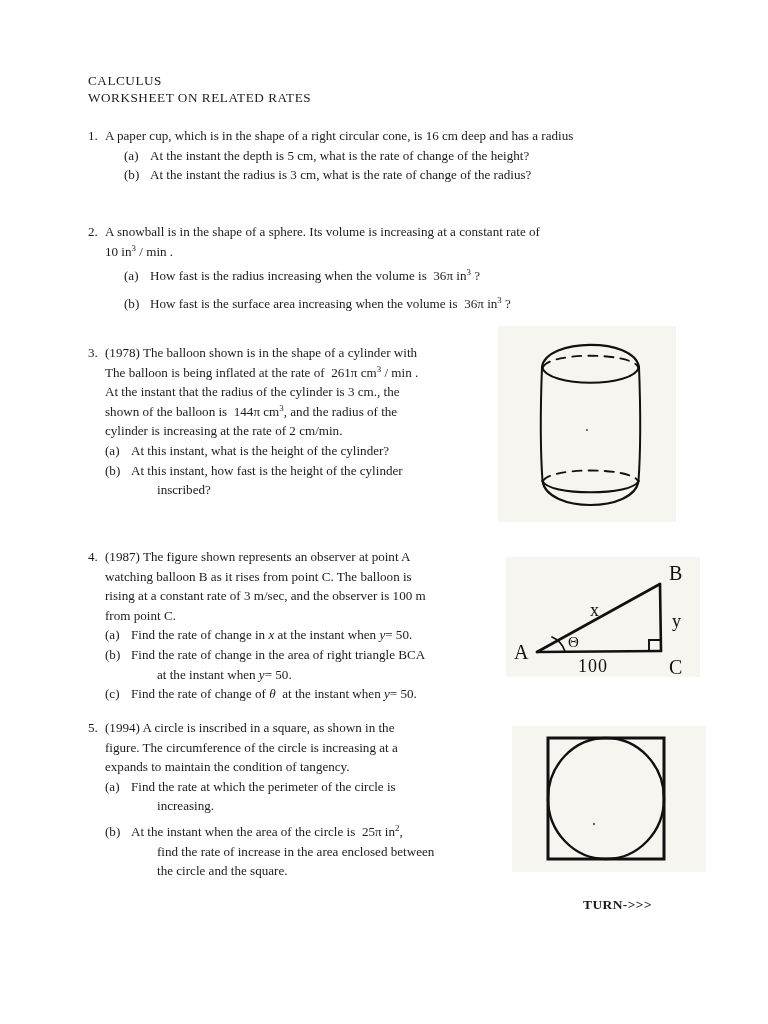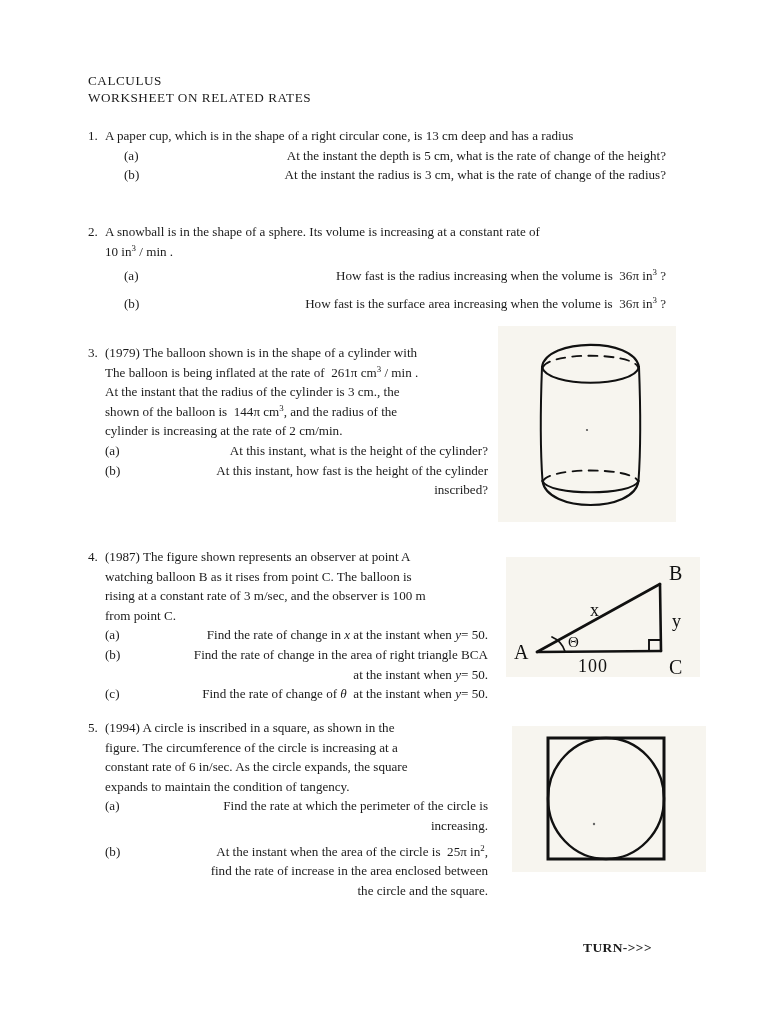--- a/index.html
+++ b/index.html
@@ -56,21 +56,21 @@
 
   .sub {
     display: flex;
     align-items: baseline;
     margin-left: 19px;
   }
   .sublab {
     width: 26px;
     flex: 0 0 26px;
   }
-  .subbody { flex: 1 1 auto; text-align: right; }
+  .subbody { flex: 1 1 auto; }
 
   .nw { white-space: nowrap; }
   sup { font-size: 0.68em; vertical-align: super; line-height: 0; }
   .ital { font-style: italic; }
 
   
   .figpanel {
     position: absolute;
     background: #f7f5ef;
   }
@@ -92,21 +92,21 @@
 <div class="page">
 
   <div class="doc-heading">
     <div>CALCULUS</div>
     <div>WORKSHEET ON RELATED RATES</div>
   </div>
 
   <div class="problem" style="left:88px; top:122px; width:578px;">
     <div class="prow">
       <span class="pnum">1.</span>
-      <span class="pbody">A paper cup, which is in the shape of a right circular cone, is 13 cm deep and has a radius</span>
+      <span class="pbody">A paper cup, which is in the shape of a right circular cone, is 16 cm deep and has a radius</span>
     </div>
     <div class="prow">
       <span class="pnum"></span>
       <span class="pbody">
         <div class="sub">
           <span class="sublab">(a)</span>
           <span class="subbody">At the instant the depth is 5 cm, what is the rate of change of the height?</span>
         </div>
         <div class="sub">
           <span class="sublab">(b)</span>
@@ -137,21 +137,21 @@
           <span class="subbody"><span>How fast is the surface area increasing when the volume is</span>&nbsp;&nbsp;<span class="nw"><span>36π in</span><sup>3</sup> <span>?</span></span></span>
         </div>
       </span>
     </div>
   </div>
 
   <div class="problem" style="left:88px; top:339px; width:400px;">
     <div class="prow">
       <span class="pnum">3.</span>
       <span class="pbody">
-        <div>(1979)  The balloon shown is in the shape of a cylinder with</div>
+        <div>(1978)  The balloon shown is in the shape of a cylinder with</div>
         <div><span>The balloon is being inflated at the rate of</span>&nbsp;&nbsp;<span class="nw"><span>261π cm</span><sup>3</sup> <span>/ min .</span></span></div>
         <div>At the instant that the radius of the cylinder is 3 cm., the</div>
         <div><span>shown of the balloon is</span>&nbsp;&nbsp;<span class="nw"><span>144π cm</span><sup>3</sup></span><span>,  and the radius of the</span></div>
         <div>cylinder is increasing at the rate of 2 cm/min.</div>
         <div class="sub" style="margin-left:0;">
           <span class="sublab">(a)</span>
           <span class="subbody">At this instant, what is the height of the cylinder?</span>
         </div>
         <div class="sub" style="margin-left:0;">
           <span class="sublab">(b)</span>
@@ -236,21 +236,20 @@
       <text x="72" y="115" font-family="'Liberation Serif', serif" font-size="18" fill="#111" letter-spacing="1">100</text>
     </svg>
   </div>
 
   <div class="problem" style="left:88px; top:714px; width:400px;">
     <div class="prow">
       <span class="pnum">5.</span>
       <span class="pbody">
         <div>(1994)  A circle is inscribed in a square, as shown in the</div>
         <div>figure.  The circumference of the circle is increasing at a</div>
-        <div>constant rate of 6 in/sec.  As the circle expands, the square</div>
         <div>expands to maintain the condition of tangency.</div>
         <div class="sub" style="margin-left:0;">
           <span class="sublab">(a)</span>
           <span class="subbody">
             <span>Find the rate at which the perimeter of the circle is</span>
             <div style="margin-left:26px;">increasing.</div>
           </span>
         </div>
         <div class="sub" style="margin-left:0; margin-top:6px;">
           <span class="sublab">(b)</span>
@@ -265,15 +264,15 @@
   </div>
 
   <div class="figpanel" style="left:512px; top:722px; width:194px; height:146px;">
     <svg width="194" height="146" viewBox="0 0 194 146">
       <rect x="36" y="12" width="116" height="121" fill="none" stroke="#111" stroke-width="3"></rect>
       <ellipse cx="94" cy="72.5" rx="58" ry="60.5" fill="none" stroke="#111" stroke-width="2.4"></ellipse>
       <circle cx="82" cy="98" r="1.2" fill="#666"></circle>
     </svg>
   </div>
 
-  <div class="turn-note" style="left:583px; top:893px;margin-top:43px;">TURN-&gt;&gt;&gt;</div>
+  <div class="turn-note" style="left:583px; top:893px;">TURN-&gt;&gt;&gt;</div>
 
 </div>
 
 </body></html>

